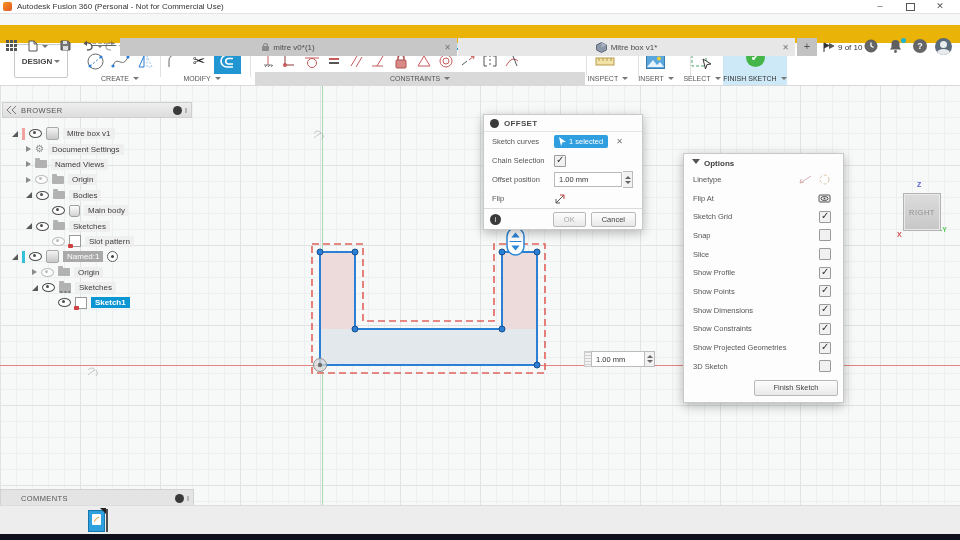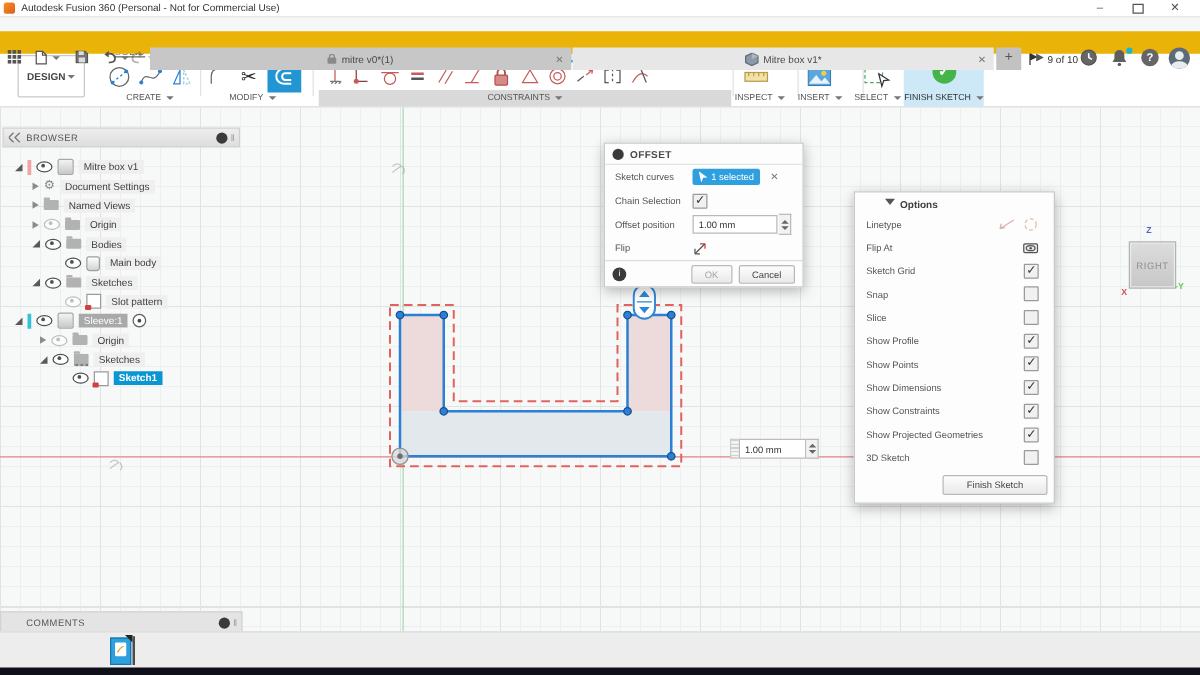--- a/index.html
+++ b/index.html
@@ -91,21 +91,21 @@
   .dlg-row .lbl{width:62px;flex:none;}
   #sel-btn{height:13px;background:#2f9fe0;border-radius:2px;color:#fff;display:flex;align-items:center;gap:3px;padding:0 5px;font-size:7.5px;}
   .xclear{margin-left:8px;color:#777;font-size:8px;}
   .cb{width:10px;height:10px;border:1px solid #9a9a9a;background:#f1f1f1;display:inline-block;position:relative;border-radius:1px;flex:none;}
   .cb[data-checked="true"]::after{content:"✓";position:absolute;left:1px;top:-2px;font-size:10px;color:#333;}
   .textfield{height:13px;background:#fff;border:1px solid #b9b9b9;display:flex;align-items:center;padding-left:4px;font-size:7.5px;color:#333;}
   .dlg-footer{border-top:1px solid #dcdcdc;height:20px;display:flex;align-items:center;padding:0 6px;gap:5px;}
   .btn{height:13px;padding:0 10px;border:1px solid #b9b9b9;background:linear-gradient(#fdfdfd,#e9e9e9);border-radius:2px;font-size:7.5px;display:flex;align-items:center;}
   
   #sketch-palette{left:683px;top:153px;width:159px;}
-  #sp-options-hdr{display:flex;gap:4px;padding:5px 24px 2px;font-size:8px;font-weight:bold;color:#3f3f3f;}
+  #sp-options-hdr{display:flex;gap:4px;padding:5px 8px 2px;font-size:8px;font-weight:bold;color:#3f3f3f;}
   .sp-row{height:18.7px;display:flex;align-items:center;justify-content:space-between;padding:0 12px 0 9px;font-size:7.5px;color:#555;}
   .tri-down{width:0;height:0;border-left:4px solid transparent;border-right:4px solid transparent;border-top:5px solid #555;}
   #finish-sketch-btn{margin:4px 5px 6px auto;width:62px;height:14px;display:flex;align-items:center;justify-content:center;}
   
   #comments-bar{left:0;top:489px;width:192px;height:16px;background:#e4e4e4;border:1px solid #d2d2d2;display:flex;align-items:center;font-size:7.5px;color:#555;letter-spacing:.4px;}
   #timeline{left:0;top:505px;width:960px;height:29px;background:#ededed;border-top:1px solid #dcdcdc;}
   #tl-feature{left:88px;top:510px;width:15px;height:20px;background:#2ea0dd;border:1px solid #1576ac;position:absolute;}
   #tl-feature::after{content:"";position:absolute;right:-2px;top:-3px;width:0;height:0;border-top:6px solid #222;border-left:6px solid transparent;}
   #tl-playhead{left:106px;top:509px;width:2px;height:23px;background:#4d4d4d;}
   #bottomstrip{left:0;top:534px;width:960px;height:6px;background:#10101a;}
@@ -220,21 +220,21 @@
     <div class="br-row" style="padding-left:50px">
       <span class="eye off"></span>
       <span class="sk-ic locked"></span>
       <span class="br-label">Slot pattern</span>
     </div>
     <div class="br-row" style="padding-left:10px">
       <span class="tri-e"></span>
       <span class="cbar" style="background:#35c2d8"></span>
       <span class="eye"></span>
       <span class="comp-ic"></span>
-      <span class="br-label sel-gray">Sleeve:1</span>
+      <span class="br-label sel-gray">Named:1</span>
       <span class="radio"></span>
     </div>
     <div class="br-row" style="padding-left:30px">
       <span class="tri-c"></span>
       <span class="eye off"></span>
       <span class="folder"></span>
       <span class="br-label">Origin</span>
     </div>
     <div class="br-row" style="padding-left:30px">
       <span class="tri-e"></span>

